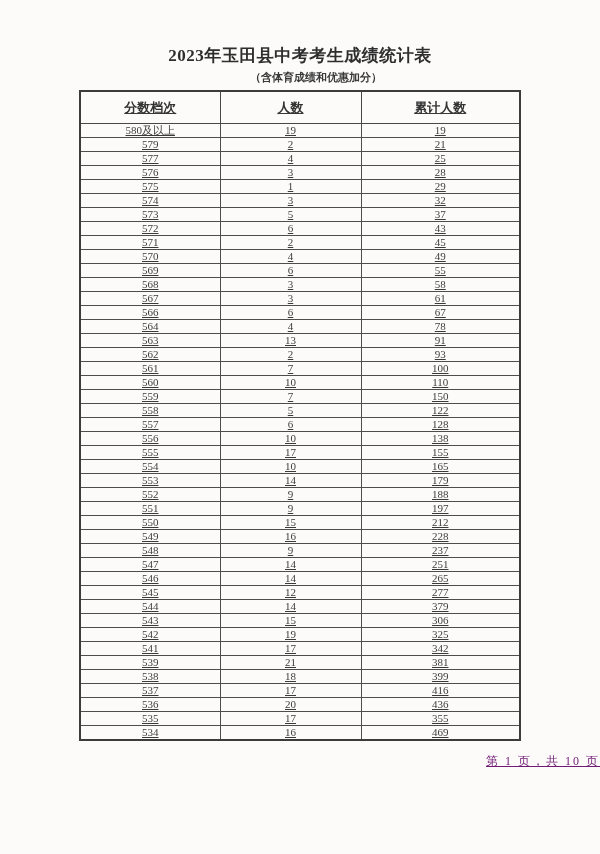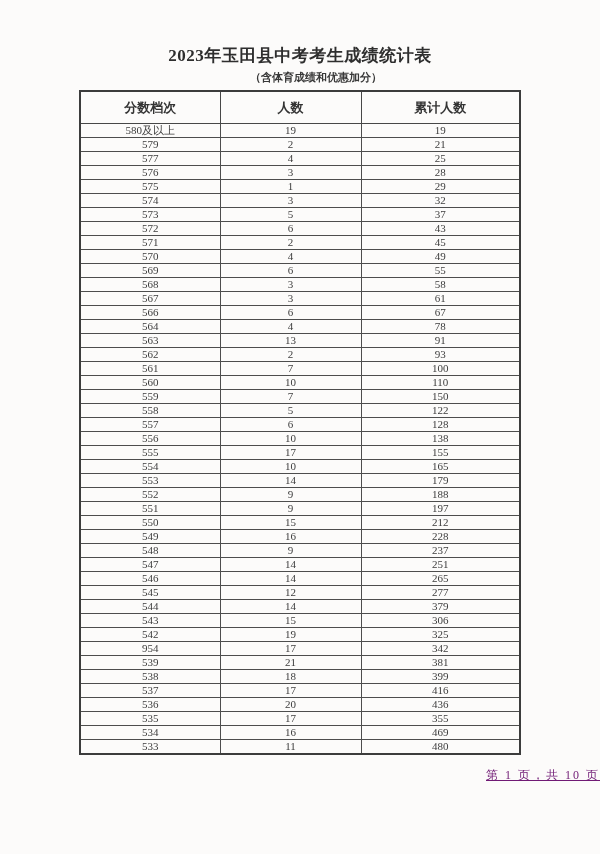--- a/index.html
+++ b/index.html
@@ -33,20 +33,21 @@
     font-weight: bold;
     color: #383838;
     margin-left: 32px;
   }
   table.score-table {
     margin: 5px auto 0 auto;
     width: 440px;
     border-collapse: collapse;
     table-layout: fixed;
     border: 2px solid #3c3c3c;
+    text-decoration: underline;
   }
   table.score-table col:nth-child(1) { width: 140px; }
   table.score-table col:nth-child(2) { width: 141px; }
   table.score-table col:nth-child(3) { width: 159px; }
   table.score-table th {
     border: 1px solid #474747;
     height: 31px;
     font-size: 13px;
     font-weight: bold;
     text-align: center;
@@ -276,21 +277,21 @@
           <td>543</td>
           <td>15</td>
           <td>306</td>
         </tr>
         <tr>
           <td>542</td>
           <td>19</td>
           <td>325</td>
         </tr>
         <tr>
-          <td>954</td>
+          <td>541</td>
           <td>17</td>
           <td>342</td>
         </tr>
         <tr>
           <td>539</td>
           <td>21</td>
           <td>381</td>
         </tr>
         <tr>
           <td>538</td>
@@ -310,23 +311,18 @@
         <tr>
           <td>535</td>
           <td>17</td>
           <td>355</td>
         </tr>
         <tr>
           <td>534</td>
           <td>16</td>
           <td>469</td>
         </tr>
-        <tr>
-          <td>533</td>
-          <td>11</td>
-          <td>480</td>
-        </tr>
       </tbody>
   </table>
 
   <div class="doc-footer">第 1 页，共 10 页</div>
 
 </div>
 
 </body></html>

